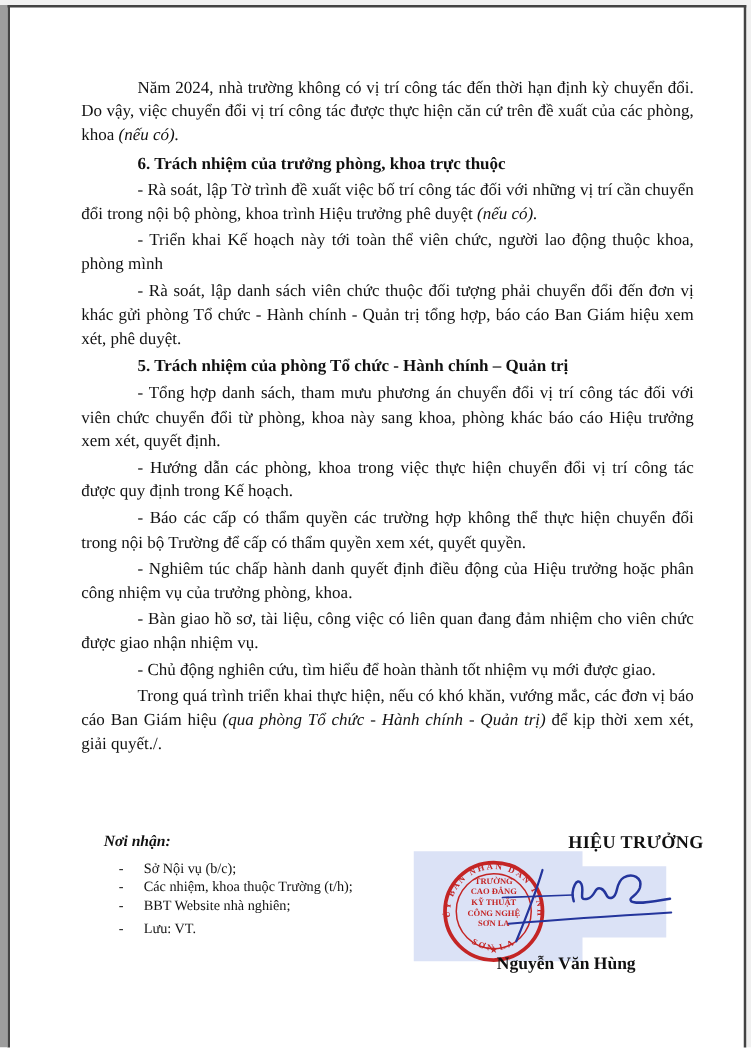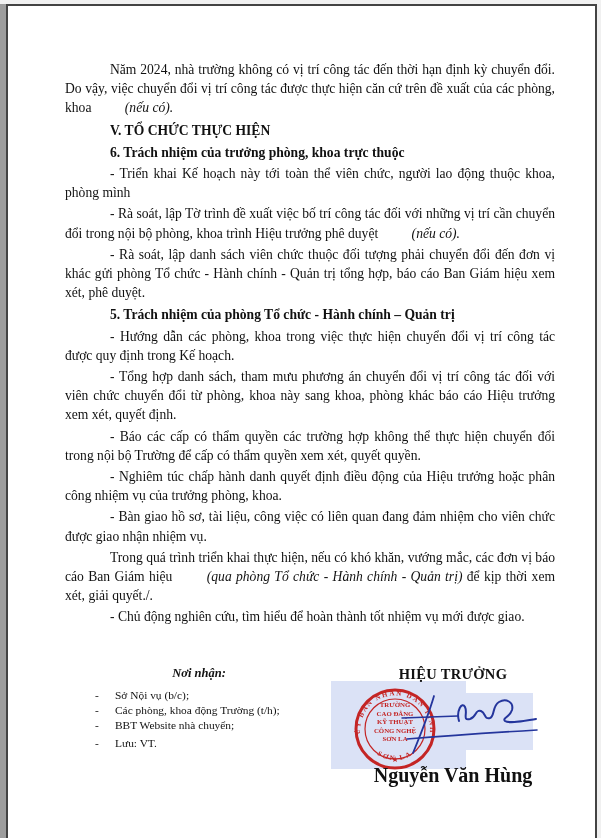--- a/index.html
+++ b/index.html
@@ -14,86 +14,85 @@
   .page{
     position:absolute;left:6px;top:4px;width:591px;height:836px;
     box-sizing:border-box;background:#ffffff;
     border:2px solid #434343;border-bottom:none;
     padding:52px 40px 0 57px;
     color:#111;
   }
   .doc-body{font-size:13.6px;line-height:19.2px;}
   .para{margin:2px 0 0;text-indent:45px;text-align:justify;}
   .para.heading{font-weight:bold;margin-top:3px;text-align:left;}
-  .it{font-style:italic;margin-left:30px;}
+  .it{font-style:italic;}
 
   
   .recipients{position:absolute;left:57px;top:660px;width:250px;}
-  .recipients-label{font-size:12.5px;font-weight:bold;font-style:italic;margin:0 0 7px 18px;text-align:center;}
+  .recipients-label{font-size:12.5px;font-weight:bold;font-style:italic;margin:0 0 7px 18px;}
   .recipient-row{display:flex;font-size:11.4px;line-height:15px;margin:0;}
   .recipient-row .dash{width:20px;margin-left:30px;flex:none;}
   .recipient-row.last{margin-top:3px;}
 
   
   .sig-zone{position:absolute;left:315px;top:655px;width:245px;height:140px;}
-  .sig-title{position:absolute;left:20px;top:5px;width:220px;text-align:center;
+  .sig-title{position:absolute;left:20px;top:5px;width:220px;text-align:right;
     font-size:14.5px;font-weight:bold;letter-spacing:.3px;}
   .scan-bg{position:absolute;background:var(--scan-bg);}
   .scan-bg.a{left:8px;top:20px;width:135px;height:88px;}
   .scan-bg.b{left:77px;top:32px;width:133px;height:57px;}
   .stamp-svg{position:absolute;left:0;top:0;width:245px;height:135px;}
   .sig-name{position:absolute;left:20px;top:103px;width:220px;text-align:center;
-    font-size:20px;font-weight:bold;}
+    font-size:14px;font-weight:bold;}
 
   .ring-text{font-size:7px;font-weight:bold;letter-spacing:1.6px;fill:var(--stamp-red);}
   .ring-text-b{font-size:7px;font-weight:bold;letter-spacing:2px;fill:var(--stamp-red);}
   .inner-line{font-size:6.8px;font-weight:bold;fill:var(--stamp-red);text-anchor:middle;}
   .star{font-size:8px;fill:var(--stamp-red);text-anchor:middle;}
   .stamp-ring{fill:none;stroke:var(--stamp-red);}
   .sig-stroke{fill:none;stroke:var(--sig-blue);stroke-linecap:round;}
 </style>
 </head>
 <body>
 
 <div class="top-bar"></div>
 <div class="left-strip"></div>
 <div class="right-strip"></div>
 
 <div class="page">
   <div class="doc-body">
       <p class="para body"><span>Năm 2024, nhà trường không có vị trí công tác đến thời hạn định kỳ chuyển đổi. Do vậy, việc chuyển đổi vị trí công tác được thực hiện căn cứ trên đề xuất của các phòng, khoa </span><span class="it">(nếu có).</span></p>
-      <p class="para heading"><span>V. TỔ CHỨC THỰC HIỆN</span></p>
       <p class="para heading"><span>6. Trách nhiệm của trưởng phòng, khoa trực thuộc</span></p>
+      <p class="para body"><span>- Rà soát, lập Tờ trình đề xuất việc bố trí công tác đối với những vị trí cần chuyển đổi trong nội bộ phòng, khoa trình Hiệu trưởng phê duyệt </span><span class="it">(nếu có).</span></p>
       <p class="para body"><span>- Triển khai Kế hoạch này tới toàn thể viên chức, người lao động thuộc khoa, phòng mình</span></p>
-      <p class="para body"><span>- Rà soát, lập Tờ trình đề xuất việc bố trí công tác đối với những vị trí cần chuyển đổi trong nội bộ phòng, khoa trình Hiệu trưởng phê duyệt </span><span class="it">(nếu có).</span></p>
       <p class="para body"><span>- Rà soát, lập danh sách viên chức thuộc đối tượng phải chuyển đổi đến đơn vị khác gửi phòng Tổ chức - Hành chính - Quản trị tổng hợp, báo cáo Ban Giám hiệu xem xét, phê duyệt.</span></p>
       <p class="para heading"><span>5. Trách nhiệm của phòng Tổ chức - Hành chính – Quản trị</span></p>
+      <p class="para body"><span>- Tổng hợp danh sách, tham mưu phương án chuyển đổi vị trí công tác đối với viên chức chuyển đổi từ phòng, khoa này sang khoa, phòng khác báo cáo Hiệu trưởng xem xét, quyết định.</span></p>
       <p class="para body"><span>- Hướng dẫn các phòng, khoa trong việc thực hiện chuyển đổi vị trí công tác được quy định trong Kế hoạch.</span></p>
-      <p class="para body"><span>- Tổng hợp danh sách, tham mưu phương án chuyển đổi vị trí công tác đối với viên chức chuyển đổi từ phòng, khoa này sang khoa, phòng khác báo cáo Hiệu trưởng xem xét, quyết định.</span></p>
       <p class="para body"><span>- Báo các cấp có thẩm quyền các trường hợp không thể thực hiện chuyển đổi trong nội bộ Trường để cấp có thẩm quyền xem xét, quyết quyền.</span></p>
       <p class="para body"><span>- Nghiêm túc chấp hành danh quyết định điều động của Hiệu trưởng hoặc phân công nhiệm vụ của trưởng phòng, khoa.</span></p>
       <p class="para body"><span>- Bàn giao hồ sơ, tài liệu, công việc có liên quan đang đảm nhiệm cho viên chức được giao nhận nhiệm vụ.</span></p>
+      <p class="para body"><span>- Chủ động nghiên cứu, tìm hiểu để hoàn thành tốt nhiệm vụ mới được giao.</span></p>
       <p class="para body"><span>Trong quá trình triển khai thực hiện, nếu có khó khăn, vướng mắc, các đơn vị báo cáo Ban Giám hiệu </span><span class="it">(qua phòng Tổ chức - Hành chính - Quản trị)</span><span> để kịp thời xem xét, giải quyết./.</span></p>
-      <p class="para body"><span>- Chủ động nghiên cứu, tìm hiểu để hoàn thành tốt nhiệm vụ mới được giao.</span></p>
     </div>
 
   <div class="recipients">
     <p class="recipients-label">Nơi nhận:</p>
     <div id="recipient-list">
         <div class="recipient-row">
           <span class="dash">-</span>
           <span>Sở Nội vụ (b/c);</span>
         </div>
         <div class="recipient-row">
           <span class="dash">-</span>
-          <span>Các phòng, khoa động Trường (t/h);</span>
+          <span>Các nhiệm, khoa thuộc Trường (t/h);</span>
         </div>
         <div class="recipient-row">
           <span class="dash">-</span>
-          <span>BBT Website nhà chuyển;</span>
+          <span>BBT Website nhà nghiên;</span>
         </div>
         <div class="recipient-row last">
           <span class="dash">-</span>
           <span>Lưu: VT.</span>
         </div>
       </div>
   </div>
 
   <div class="sig-zone">
     <div class="scan-bg a"></div>

